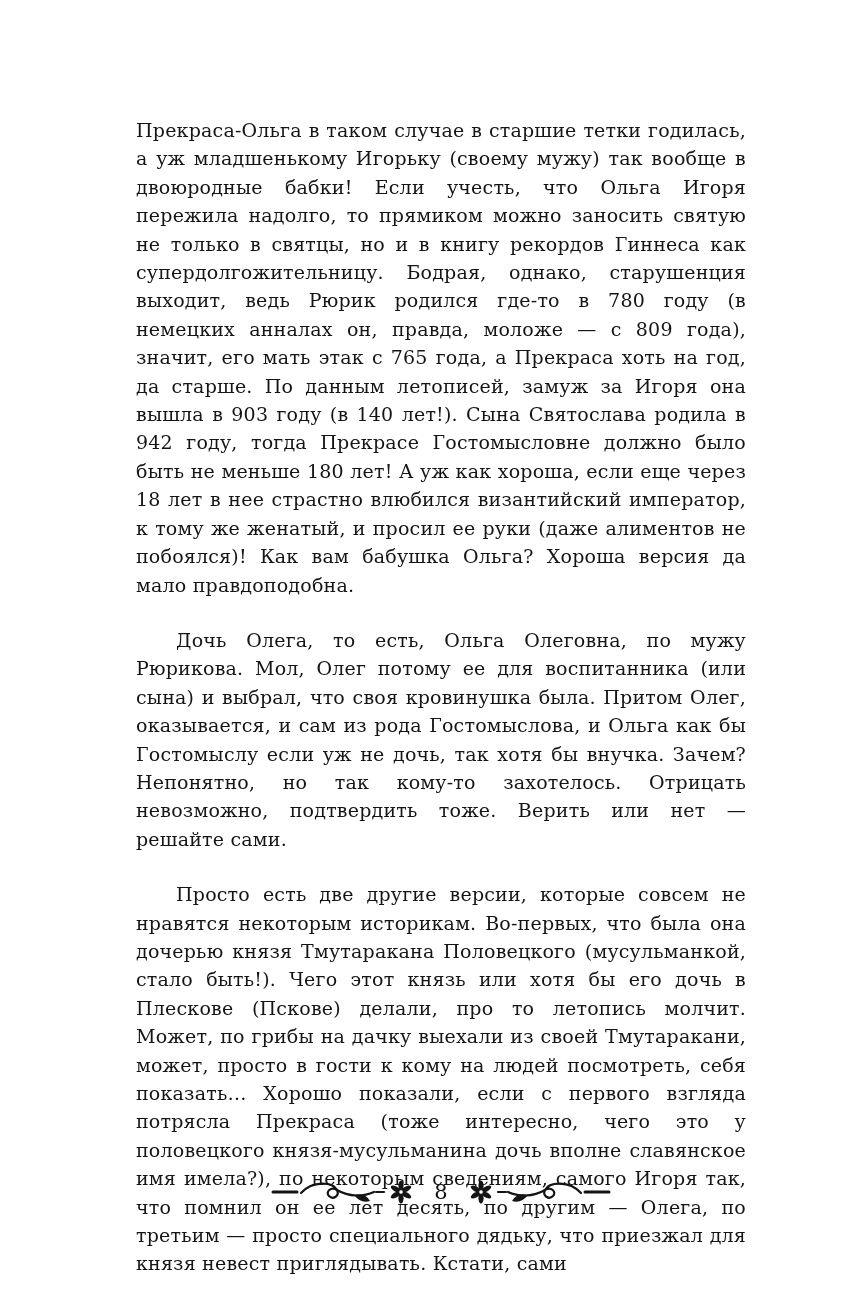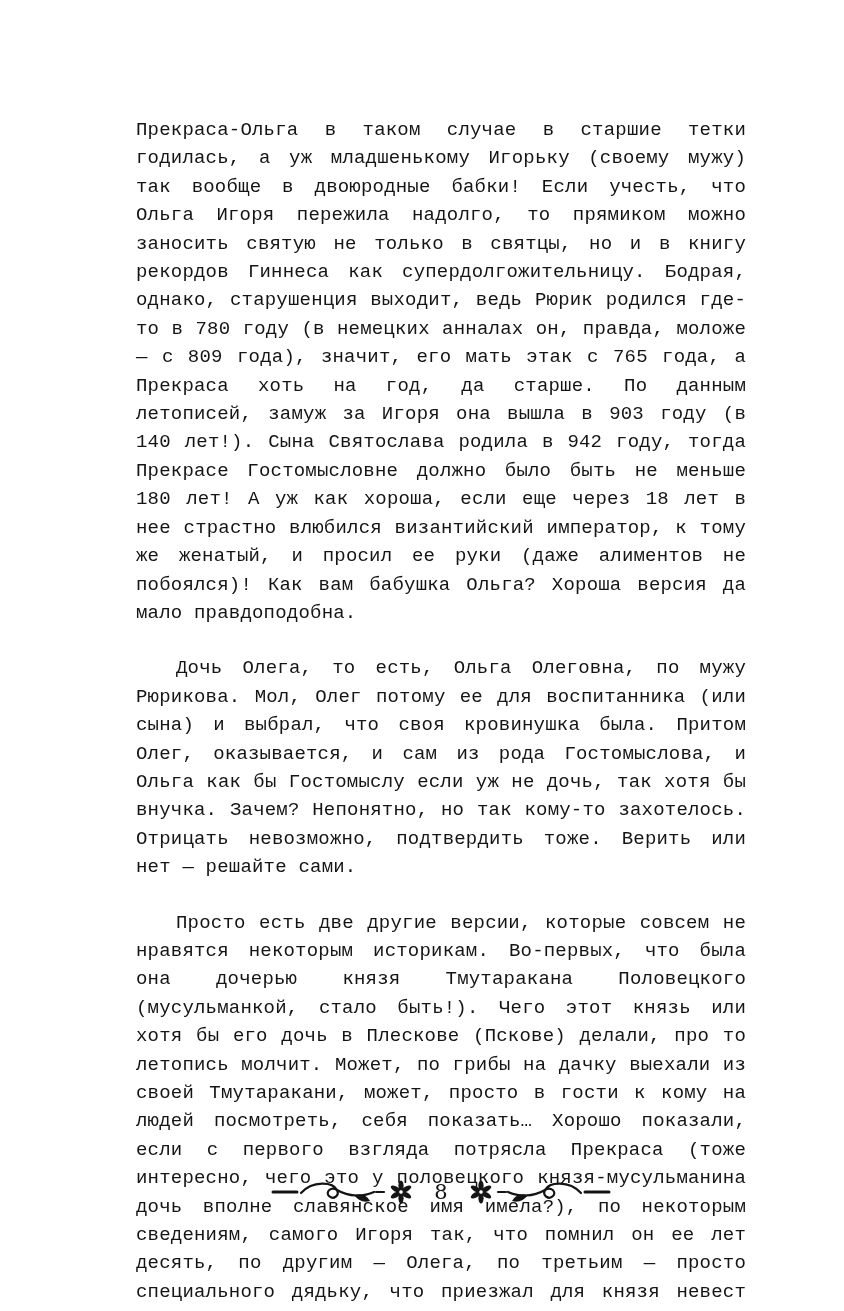--- a/index.html
+++ b/index.html
@@ -21,21 +21,20 @@
     top: 116px;
     left: 136px;
     width: 610px;
     text-align: justify;
     font-size: 19px;
     line-height: 28.4px;
     letter-spacing: 0.2px;
   }
   .text-column p {
     margin: 0 0 27px 0;
-    font-family: Liberation Mono, monospace;
   }
   .text-column p.indent {
     text-indent: 40px;
   }
   .footer {
     position: absolute;
     top: 1178px;
     left: 136px;
     width: 610px;
     display: flex;

